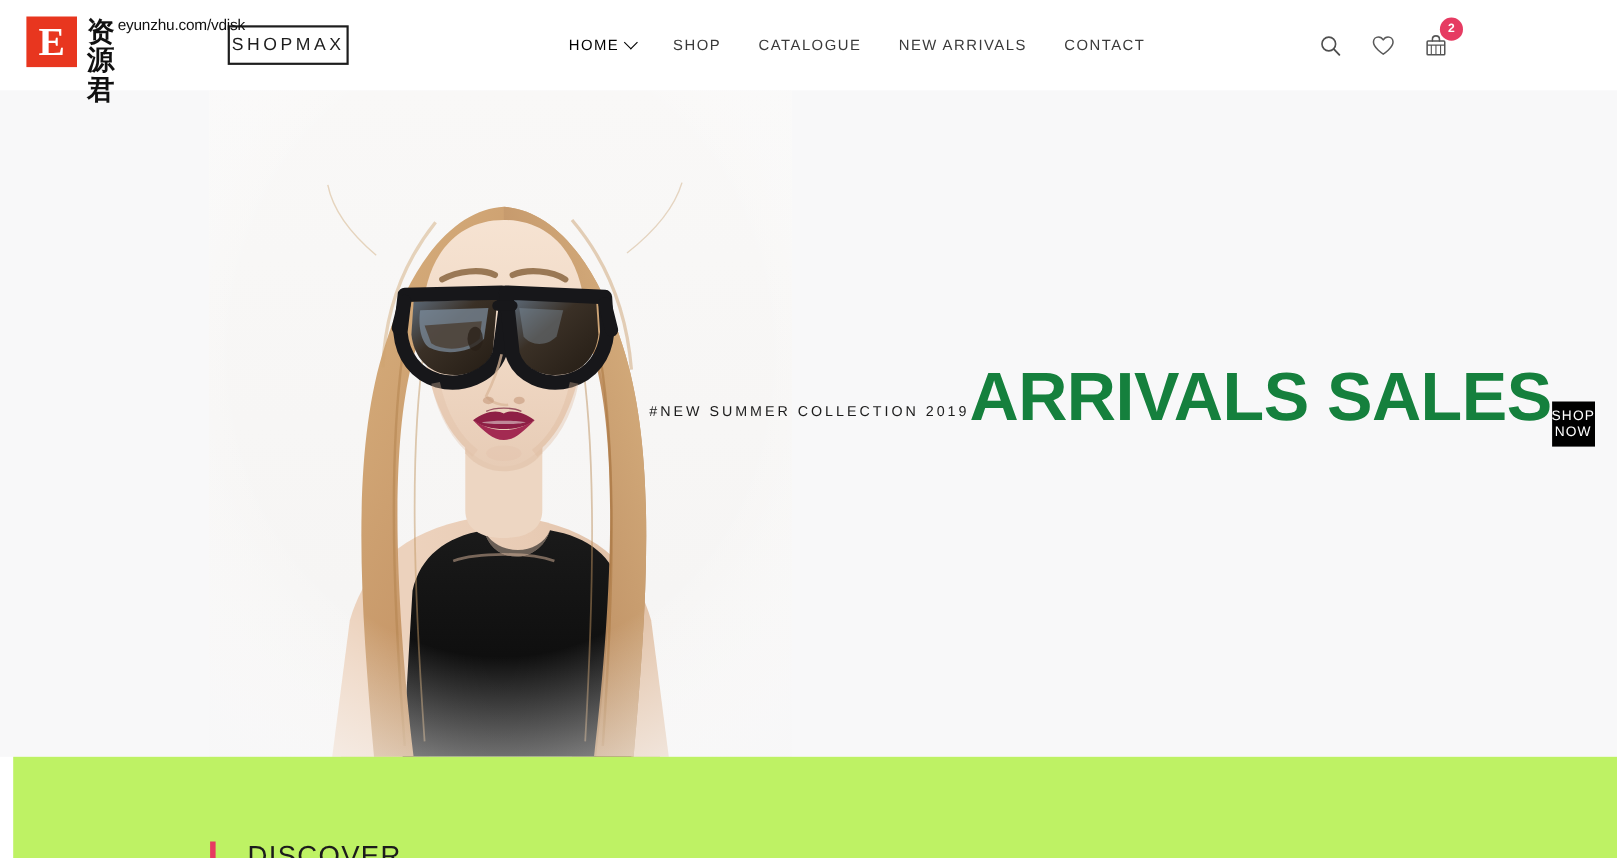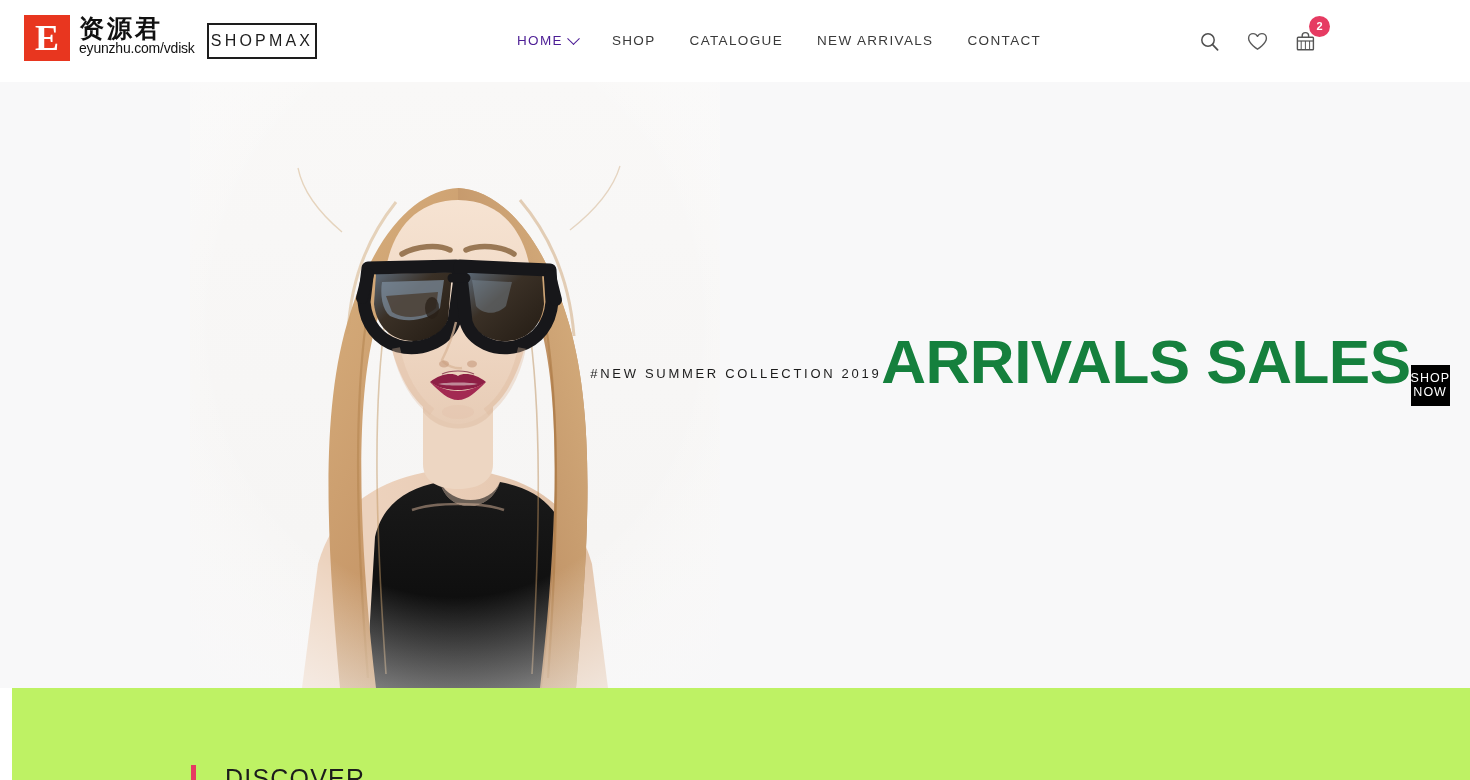--- a/index.html
+++ b/index.html
@@ -36,21 +36,21 @@
     height:82px;
     display:flex; align-items:center; gap:0;
   }
   .nav-item {
     display:flex; align-items:center; gap:6px;
     font-size:13.5px; letter-spacing:1.35px;
     color:#3a3a3a; font-weight:400;
     text-decoration:none; white-space:nowrap;
     padding:0 17px; cursor:pointer; line-height:1;
   }
-  .nav-item.active { color:#4c1d95; }
+  .nav-item.active { color:#000000; }
   .nav-item .chev {
     display:inline-block; width:9px; height:9px;
     border-right:1.4px solid currentColor;
     border-bottom:1.4px solid currentColor;
     transform:rotate(45deg) translate(-2px,-2px);
   }
 
   .actions {
     position:absolute; right:152px; top:0;
     height:82px; display:flex; align-items:center; gap:22px;
@@ -135,21 +135,21 @@
   .wm-logo {
     width:46px; height:46px; flex:none;
     background:#e8361f;
     display:flex; align-items:center; justify-content:center;
   }
   .wm-logo-inner {
     font-family:"Liberation Serif", serif;
     font-size:36px; font-weight:700; color:#ffffff;
     line-height:1;
   }
-  .wm-text { display:flex; flex-direction:column; padding-top:1px; }
+  .wm-text { display:flex; flex-direction:row; padding-top:1px; }
   .wm-cn {
     font-family:"DejaVu Sans", sans-serif;
     font-size:25px; font-weight:700; letter-spacing:3px;
     color:#111; line-height:1.05;
   }
   .wm-url {
     font-family:"Liberation Sans", sans-serif;
     font-size:14px; font-weight:400; letter-spacing:-0.2px;
     color:#111; line-height:1.1; margin-top:-1px;
   }

